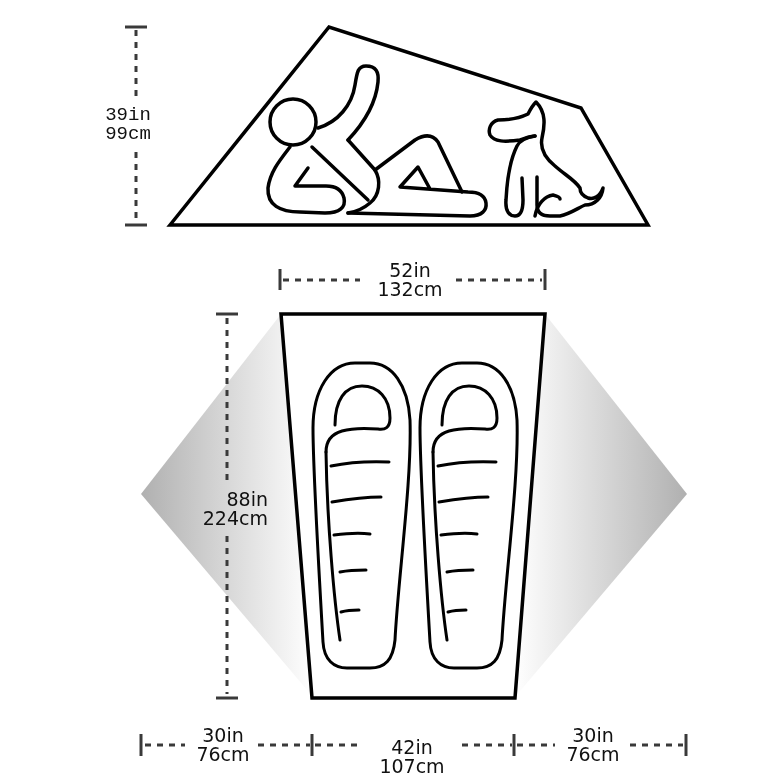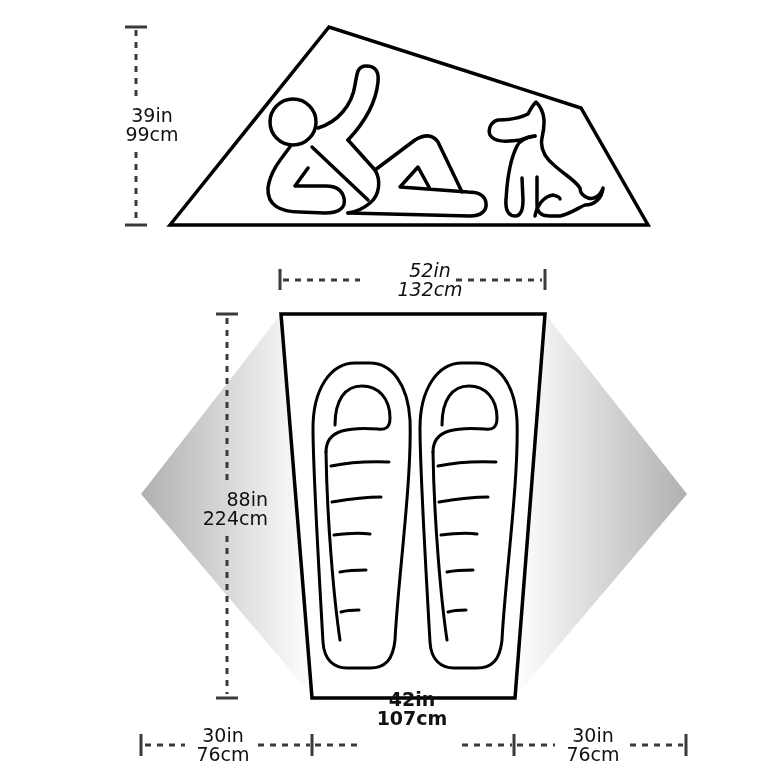--- a/index.html
+++ b/index.html
@@ -110,41 +110,41 @@
       <line x1="145" y1="745" x2="185" y2="745" stroke-dasharray="6,6"></line>
       <line x1="258" y1="745" x2="310" y2="745" stroke-dasharray="6,6"></line>
       <line x1="315" y1="745" x2="362" y2="745" stroke-dasharray="6,6"></line>
       <line x1="462" y1="745" x2="512" y2="745" stroke-dasharray="6,6"></line>
       <line x1="517" y1="745" x2="555" y2="745" stroke-dasharray="6,6"></line>
       <line x1="630" y1="745" x2="683" y2="745" stroke-dasharray="6,6"></line>
     </g>
   </g>
 </svg>
 
-<div class="lbl" style="left:120px; top:106px; width:64px;">
+<div class="lbl" style="left:96px; top:106px; width:64px;font-family:Liberation Mono, monospace;">
   <span>39in</span>
   <span>99cm</span>
 </div>
 
-<div class="lbl" style="left:388px; top:261px; width:84px;font-style:italic;">
+<div class="lbl" style="left:368px; top:261px; width:84px;">
   <span>52in</span>
   <span>132cm</span>
 </div>
 
 <div class="lbl" style="left:186px; top:490px; width:82px;text-align:right;">
   <span>88in</span>
   <span>224cm</span>
 </div>
 
 <div class="lbl" style="left:190px; top:726px; width:66px;">
   <span>30in</span>
   <span>76cm</span>
 </div>
 
-<div class="lbl" style="left:368px; top:690px; width:88px;font-weight:bold;">
+<div class="lbl" style="left:368px; top:738px; width:88px;">
   <span>42in</span>
   <span>107cm</span>
 </div>
 
 <div class="lbl" style="left:560px; top:726px; width:66px;">
   <span>30in</span>
   <span>76cm</span>
 </div>
 
 </body></html>

